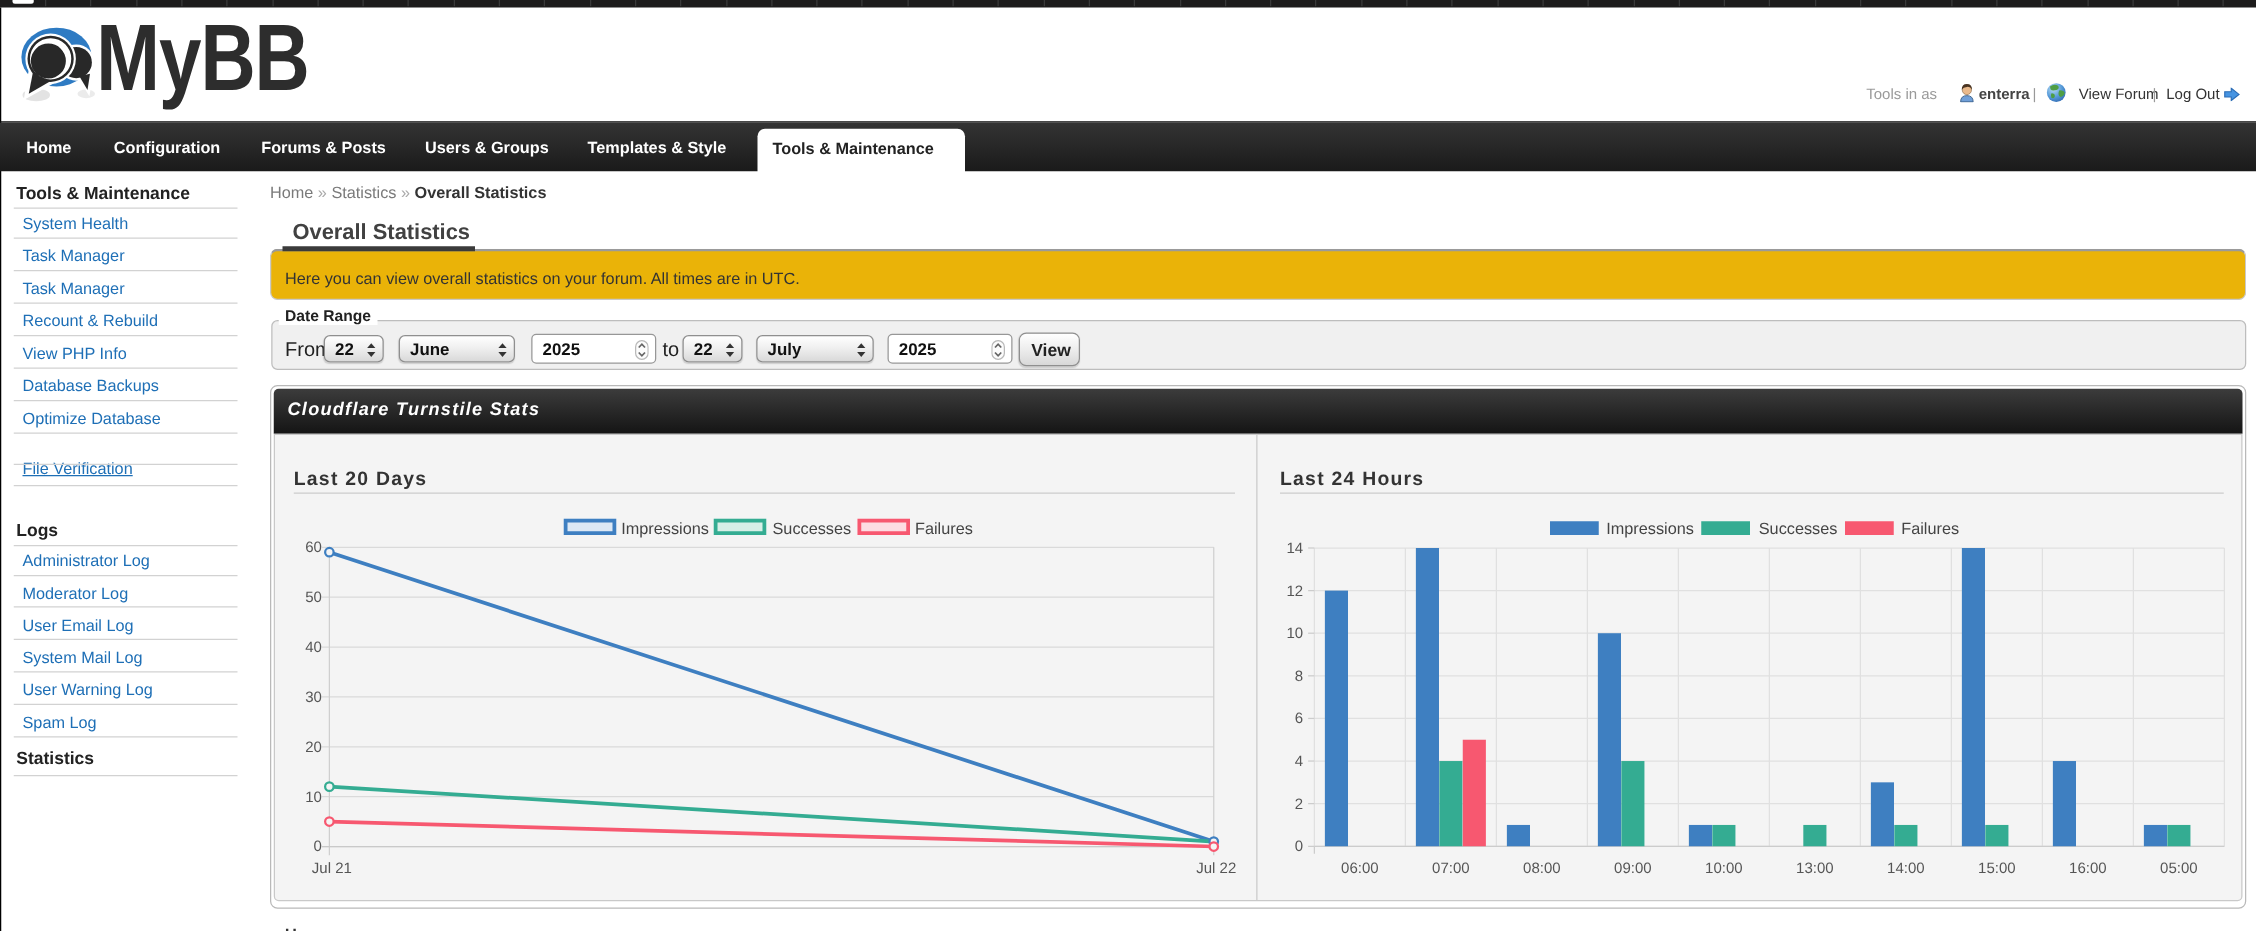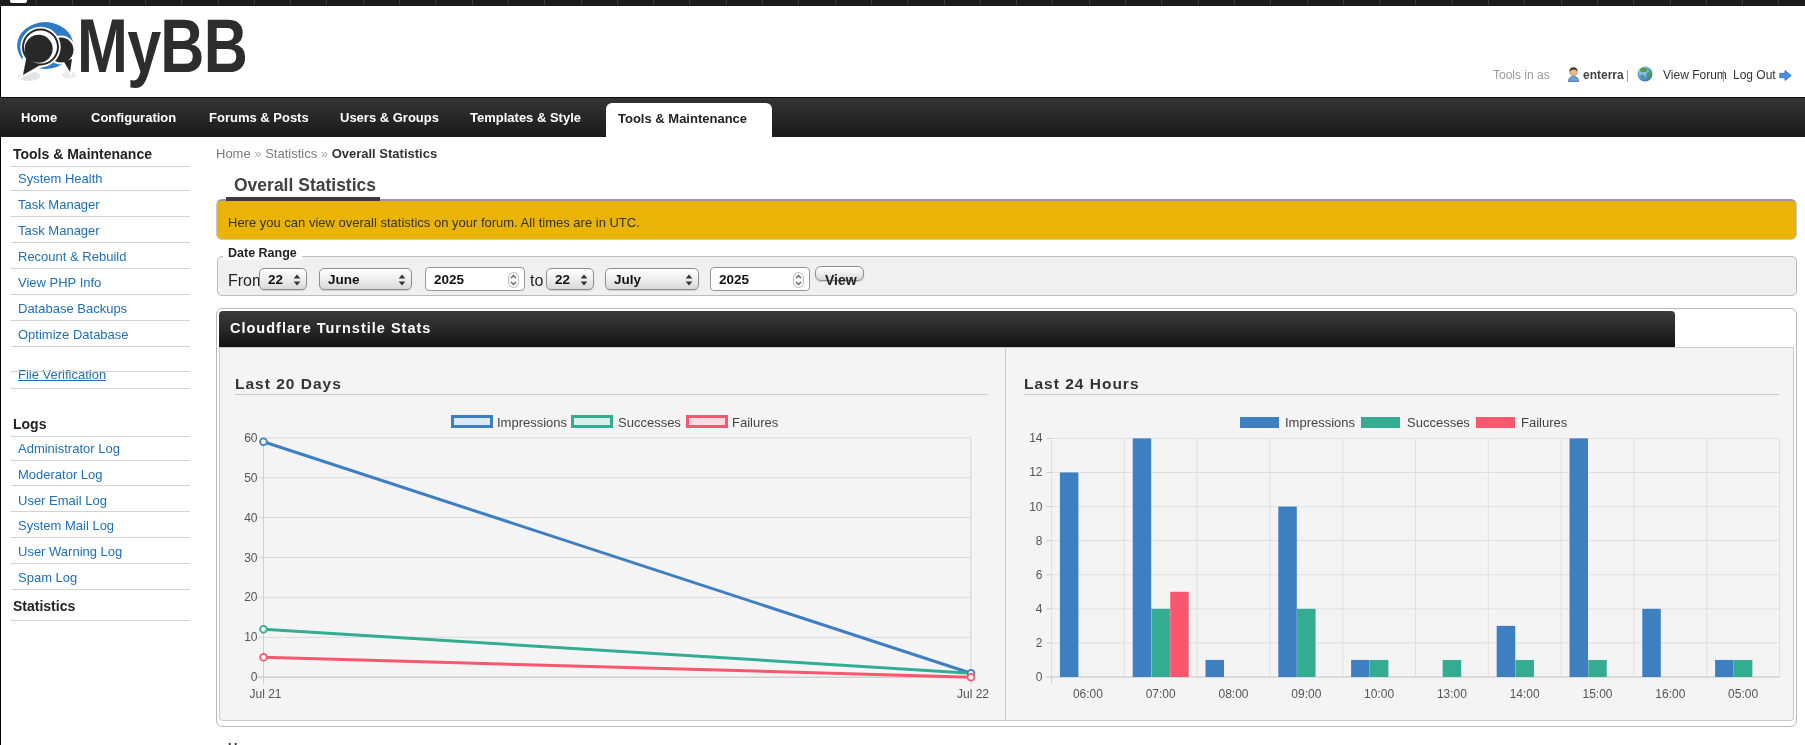--- a/index.html
+++ b/index.html
@@ -32,25 +32,25 @@
 
 #fset{left:217px;top:256px;width:1580px;height:40px;box-sizing:border-box;background:#f0f0f0;border:1px solid #bdbdbd;border-radius:5px;}
 #flegend{left:223px;top:246px;background:#fff;padding:0 5px;font-size:12.5px;font-weight:bold;color:#222;z-index:2;}
 .flabel{font-size:16px;color:#222;top:272px;}
 .macsel{position:absolute;top:268px;height:22px;box-sizing:border-box;border:1px solid #8f8f8f;border-radius:5px;background:linear-gradient(#ffffff,#f0f0f0 45%,#d9d9d9);box-shadow:0 1px 1px rgba(0,0,0,.15);}
 .macsel .t{position:absolute;left:8px;top:3px;font-size:13.5px;font-weight:bold;color:#111;}
 .macsel .ar{position:absolute;right:5px;top:5px;width:8px;height:12px;}
 .macnum{position:absolute;top:267px;height:24px;box-sizing:border-box;border:1px solid #979797;border-radius:4px;background:#fff;}
 .macnum .t{position:absolute;left:8px;top:4px;font-size:13.5px;font-weight:bold;color:#111;}
 .macnum .st{position:absolute;right:5px;top:3.5px;width:11px;height:16px;}
-#viewbtn{left:815px;top:266px;width:49px;height:15px;box-sizing:border-box;border:1px solid #8f8f8f;border-radius:6px;background:linear-gradient(#ffffff,#efefef 45%,#d8d8d8);box-shadow:0 1px 1px rgba(0,0,0,.15);}
+#viewbtn{left:815px;top:266px;width:49px;height:27px;box-sizing:border-box;border:1px solid #8f8f8f;border-radius:6px;background:linear-gradient(#ffffff,#efefef 45%,#d8d8d8);box-shadow:0 1px 1px rgba(0,0,0,.15);}
 #viewbtn span{position:absolute;left:9px;top:5px;font-size:14px;font-weight:bold;color:#222;}
 
 #panel{left:216px;top:308px;width:1581px;height:419px;box-sizing:border-box;background:#fff;border:1px solid #b9b9b9;border-radius:6px;}
-#blackbar{left:219px;top:311px;width:1456px;height:36px;background:linear-gradient(#3c3c3c,#141414);border-radius:4px 4px 0 0;}
+#blackbar{left:219px;top:311px;width:1575px;height:36px;background:linear-gradient(#3c3c3c,#141414);border-radius:4px 4px 0 0;font-style:italic;}
 #blackbar span{position:absolute;left:11px;top:9px;color:#fff;font-size:14.5px;font-weight:bold;letter-spacing:1px;}
 #graybox{left:219px;top:347px;width:1575px;height:374px;box-sizing:border-box;background:#f4f4f4;border:1px solid #c9c9c9;border-radius:0 0 4px 4px;}
 #divider{left:1005px;top:348px;width:1px;height:372px;background:#c9c9c9;}
 .chhead{font-size:15.5px;font-weight:bold;color:#333;white-space:nowrap;letter-spacing:1px;}
 .chline{height:1px;background:#cccccc;}
 
 .leg{position:absolute;font-size:13px;color:#444;white-space:nowrap;}
 .lbox{position:absolute;box-sizing:border-box;}
 
 #cutoff{left:228px;top:741px;font-size:13px;line-height:13px;font-weight:bold;color:#333;}

